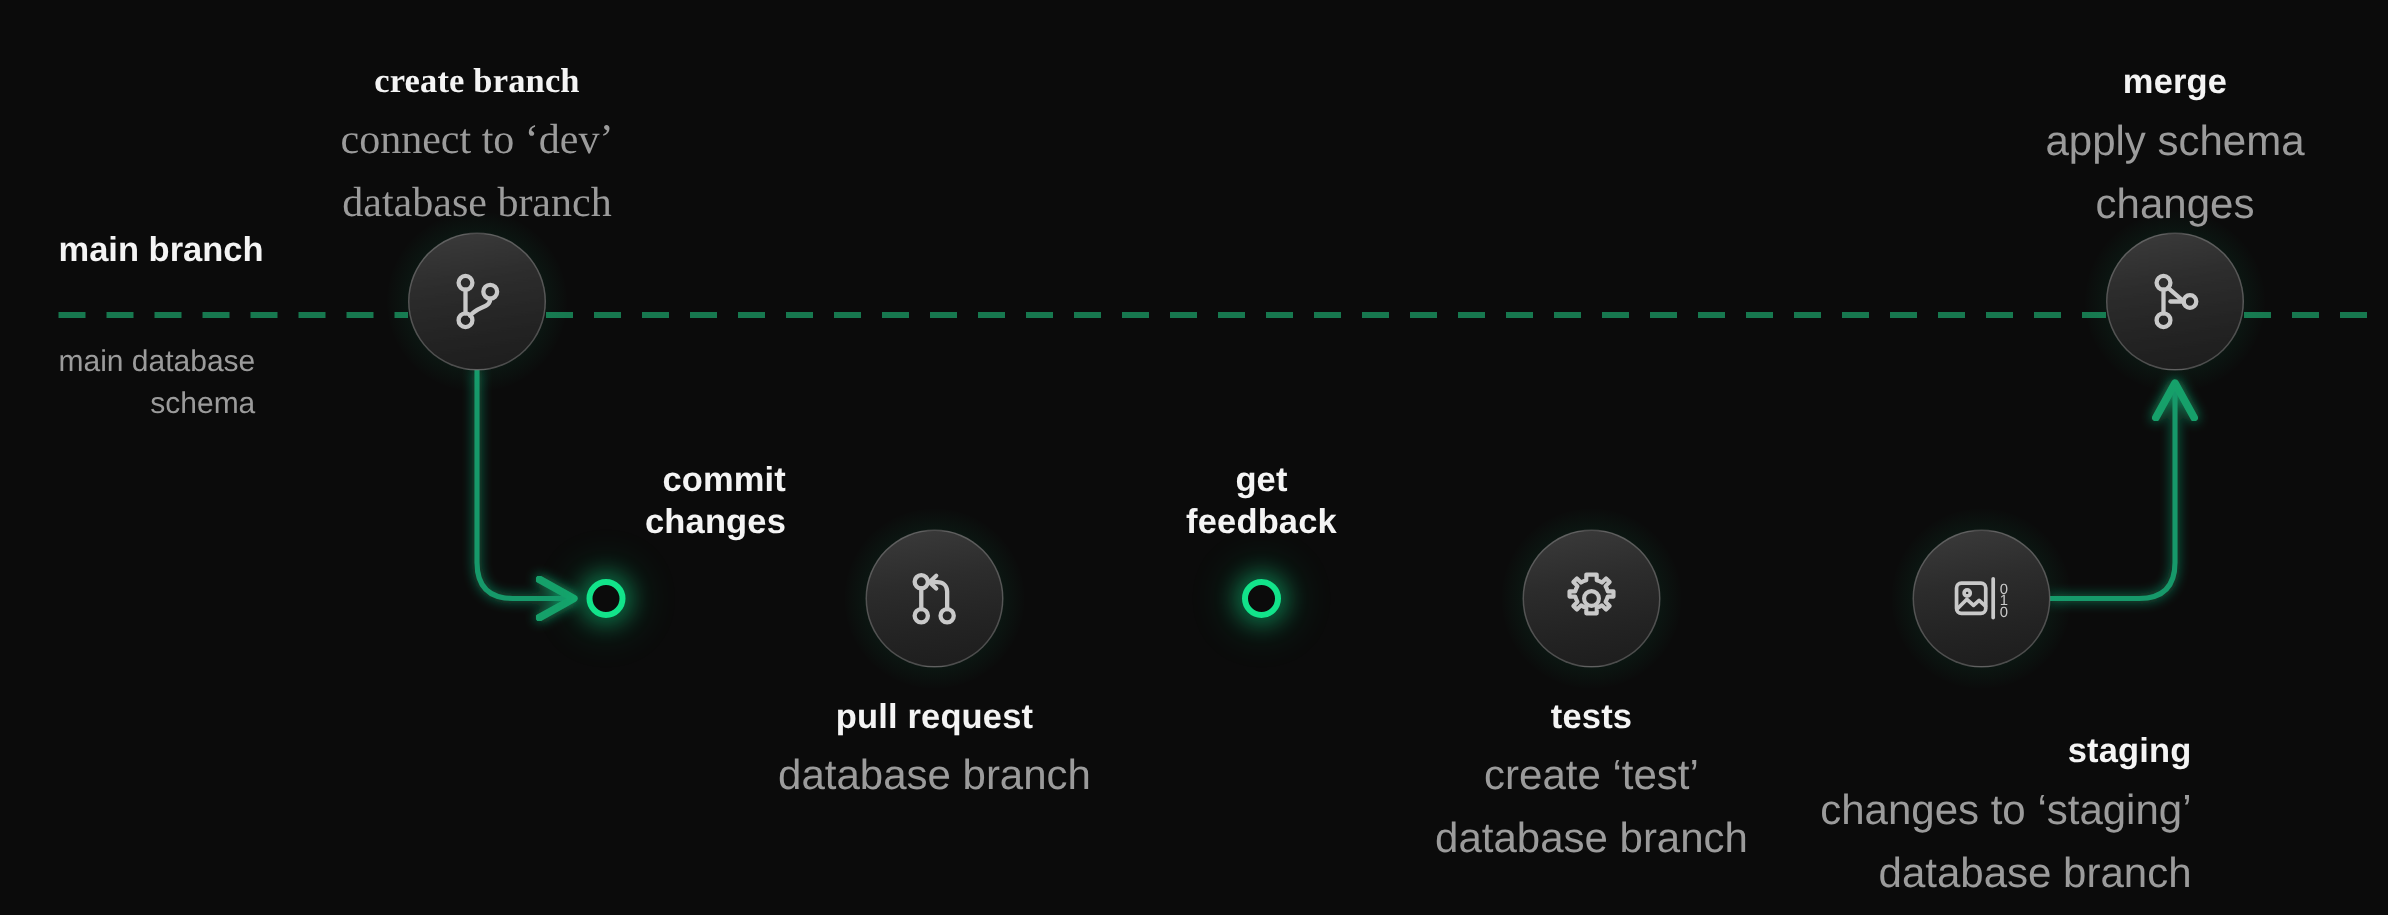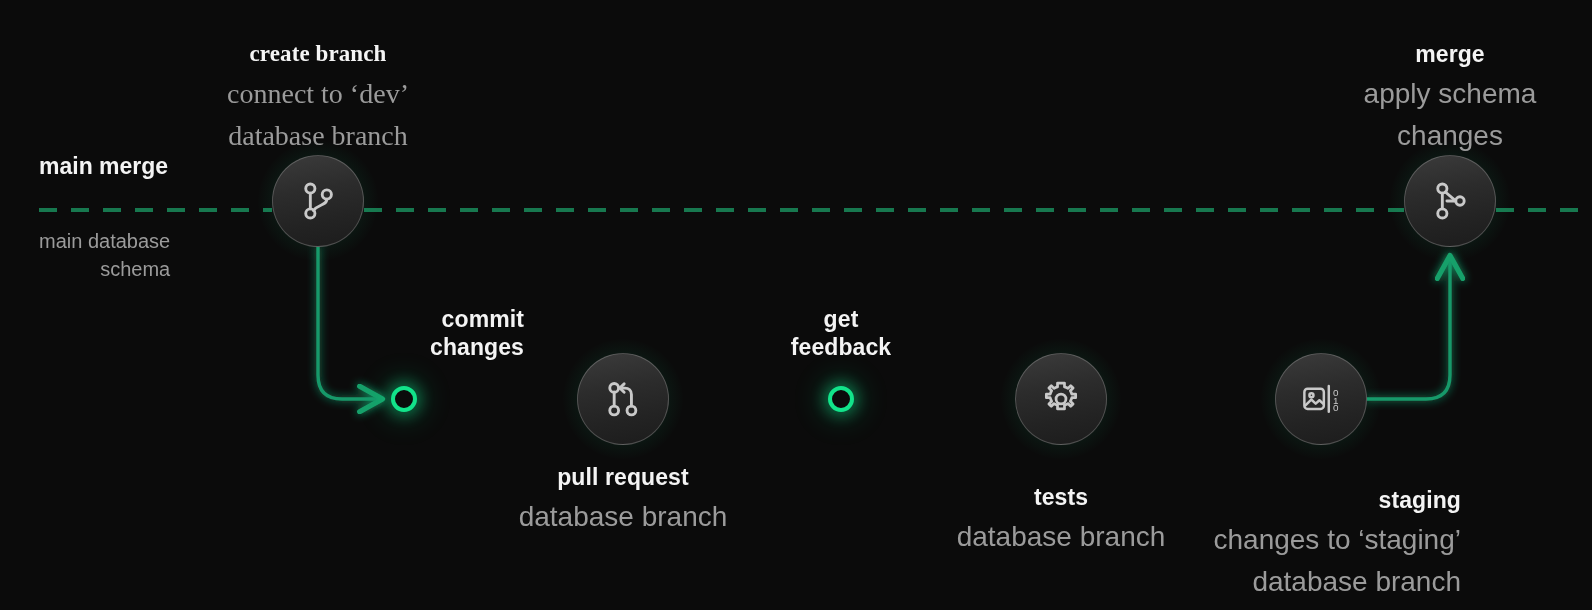--- a/index.html
+++ b/index.html
@@ -153,21 +153,21 @@
     <path d="M669 399 H 827" stroke="#1d8a5c" stroke-width="3" fill="none" filter="url(#softGlow)"></path>
 
     <path d="M857 399 H 1006" stroke="#1d8a5c" stroke-width="3" fill="none" marker-end="url(#arrowGreen)" filter="url(#softGlow)"></path>
 
     <path d="M1107 399 H 1275" stroke="#1d8a5c" stroke-width="3" fill="none" filter="url(#softGlow)"></path>
 
     <path d="M1367 399 H 1426 Q 1450 399 1450 375 V 258" stroke="#17996a" stroke-width="3.4" fill="none" stroke-linecap="round" marker-end="url(#arrowGreen)" filter="url(#softGlow)"></path>
   </svg>
 
   <div class="axis-label axis-main">
-    <span>main merge</span>
+    <span>main branch</span>
   </div>
   <div class="axis-label axis-db">
     <div>main database</div>
     <div>schema</div>
   </div>
 
   <div class="halo" style="left:258px; top:141px;"></div>
   <div class="label-group" style="left:118px; top:40px; width:400px;font-family:Liberation Serif, serif;">
     <div class="lbl-title">create branch</div>
     <div class="lbl-sub">
@@ -242,23 +242,24 @@
 
   <div class="halo" style="left:1001px; top:339px;"></div>
   <div class="node" style="left:1015px; top:353px;">
     <span>
       <svg width="44" height="44" viewBox="0 0 24 24" fill="none" stroke="#c9c9c9" stroke-width="1.5" stroke-linecap="round" stroke-linejoin="round">
         <circle cx="12" cy="12" r="2.7"></circle>
         <path d="M12 3.3 l1.9 0 0 2.1 a6.8 6.8 0 0 1 1.9 0.8 l1.5 -1.5 1.3 1.3 -1.5 1.5 a6.8 6.8 0 0 1 0.8 1.9 l2.1 0 0 1.9 -2.1 0 a6.8 6.8 0 0 1 -0.8 1.9 l1.5 1.5 -1.3 1.3 -1.5 -1.5 a6.8 6.8 0 0 1 -1.9 0.8 l0 2.1 -1.9 0 -1.9 0 0 -2.1 a6.8 6.8 0 0 1 -1.9 -0.8 l-1.5 1.5 -1.3 -1.3 1.5 -1.5 a6.8 6.8 0 0 1 -0.8 -1.9 l-2.1 0 0 -1.9 2.1 0 a6.8 6.8 0 0 1 0.8 -1.9 l-1.5 -1.5 1.3 -1.3 1.5 1.5 a6.8 6.8 0 0 1 1.9 -0.8 l0 -2.1 z"></path>
       </svg>
     </span>
   </div>
-  <div class="label-group" style="left:931px; top:463px; width:260px;margin-top:20px;">
+  <div class="label-group" style="left:931px; top:463px; width:260px;">
     <div class="lbl-title">tests</div>
     <div class="lbl-sub">
+      <div>create ‘test’</div>
       <div>database branch</div>
     </div>
   </div>
 
   <div class="halo" style="left:1261px; top:339px;"></div>
   <div class="node" style="left:1275px; top:353px;">
     <span>
       <svg width="46" height="46" viewBox="0 0 26 24" fill="none" stroke="#c9c9c9" stroke-width="1.4" stroke-linecap="round" stroke-linejoin="round">
         <rect x="3.6" y="6.2" width="11" height="11.4" rx="1.8"></rect>
         <circle cx="7.6" cy="9.9" r="1.15"></circle>

